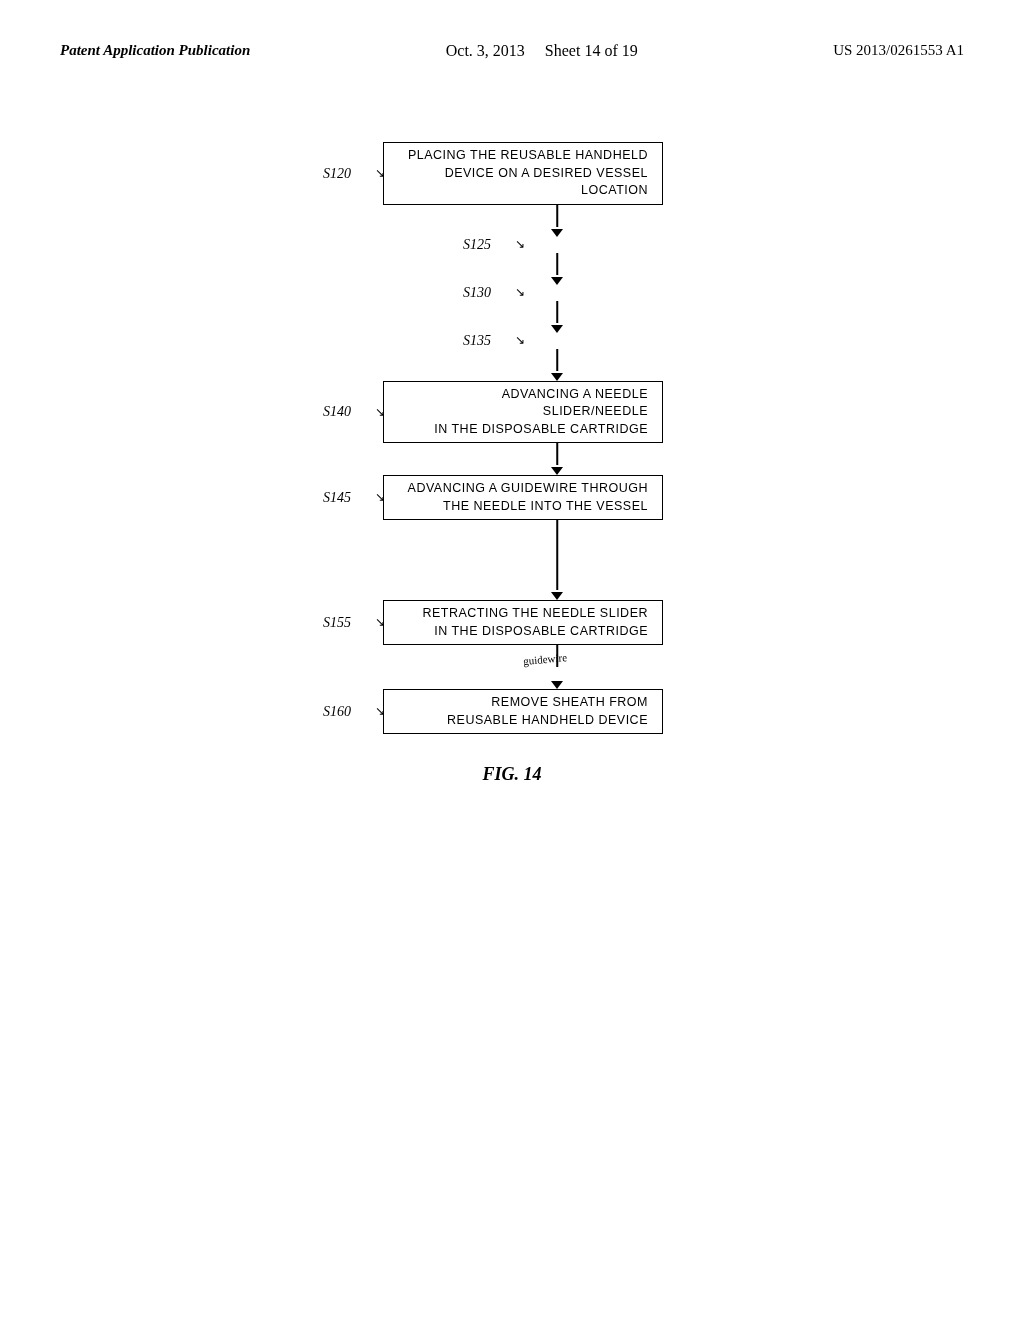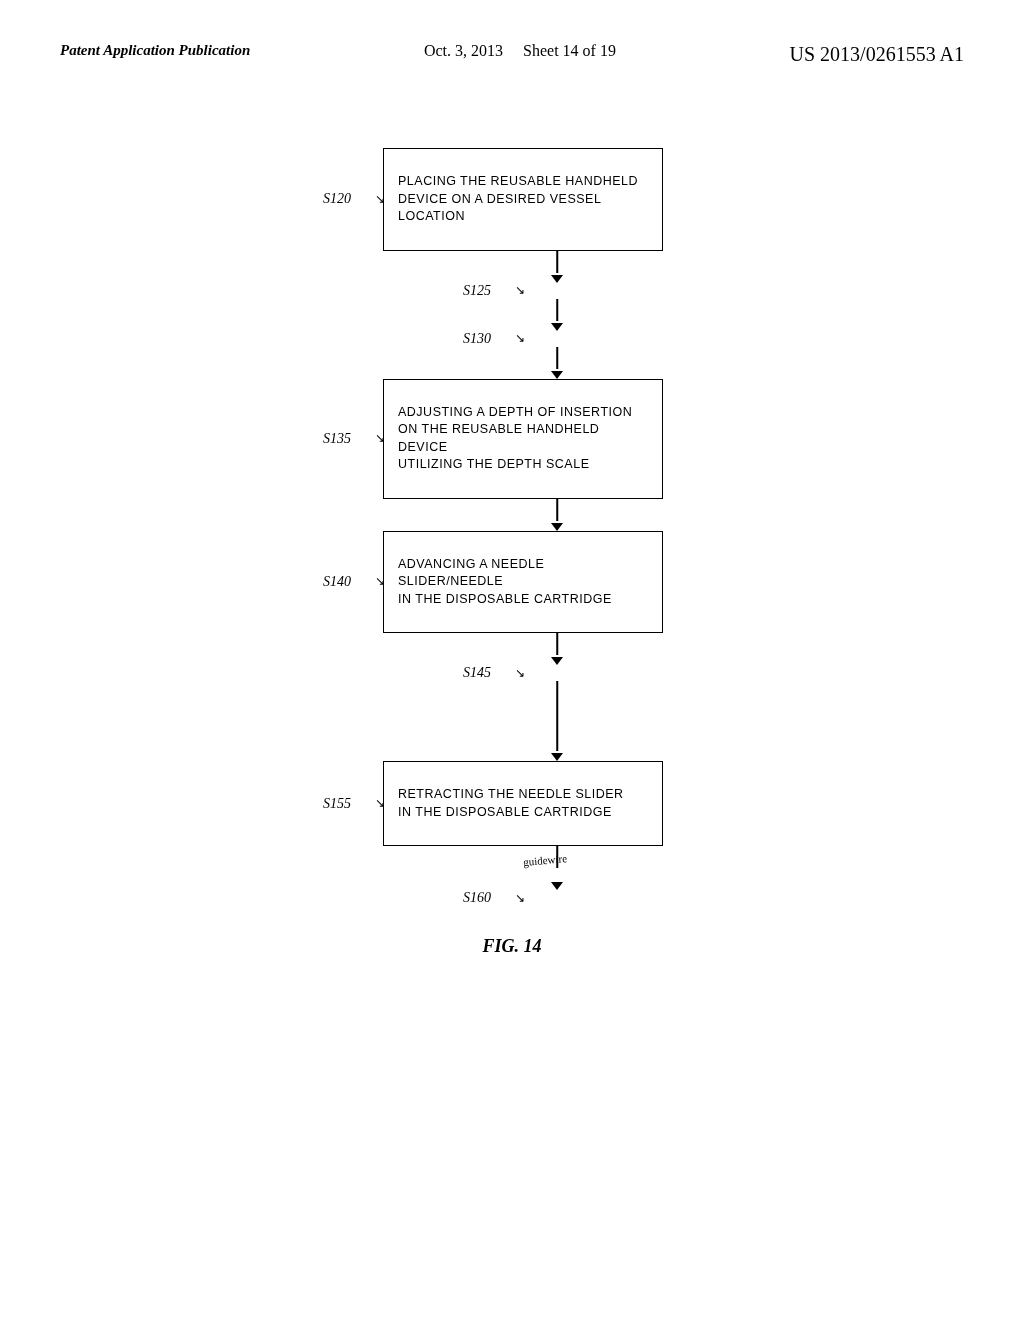--- a/index.html
+++ b/index.html
@@ -36,21 +36,21 @@
       line-height: 1.4;
     }
 
     .header-center {
       font-size: 16px;
       text-align: center;
       line-height: 1.4;
     }
 
     .header-right {
-      font-size: 20px;
+      font-size: 15px;
       text-align: right;
       line-height: 1.4;
     }
 
     
     .flowchart-container {
       display: flex;
       flex-direction: column;
       align-items: center;
       margin-top: 80px;
@@ -62,22 +62,22 @@
       font-size: 14px;
       font-style: italic;
       width: 80px;
       text-align: right;
       margin-right: 24px;
       flex-shrink: 0;
     }
 
     .step-box {
       border: 1.5px solid #000;
-      text-align: left;
-      padding: 24px 14px;
+      text-align: right;
+      padding: 4px 14px;
       font-size: 12.5px;
       font-family: Arial, Helvetica, sans-serif;
       letter-spacing: 0.5px;
       line-height: 1.4;
       width: 280px;
       background: #fff;
     }
 
     .arrow-down {
       display: flex;
@@ -237,21 +237,20 @@
       <div class="arrow-col">
         <div class="arrow-down"></div>
       </div>
     </div>
 
     <div class="step-row">
       <div class="step-label"><em>S135</em></div>
       <div style="width:8px; display:flex; align-items:center;">
           <span style="font-size:12px;">↘</span>
         </div>
-      <div class="step-box">ADJUSTING A DEPTH OF INSERTION<br>ON THE REUSABLE HANDHELD DEVICE<br>UTILIZING THE DEPTH SCALE</div>
       <div style="width:90px;"></div>
     </div>
 
     <div class="arrow-wrapper">
       <div class="arrow-col">
         <div class="arrow-down"></div>
       </div>
     </div>
 
     <div class="step-row">
@@ -267,20 +266,21 @@
       <div class="arrow-col">
         <div class="arrow-down"></div>
       </div>
     </div>
 
     <div class="step-row">
       <div class="step-label"><em>S145</em></div>
       <div style="width:8px; display:flex; align-items:center;">
           <span style="font-size:12px;">↘</span>
         </div>
+      <div class="step-box">ADVANCING A GUIDEWIRE THROUGH<br>THE NEEDLE INTO THE VESSEL</div>
       <div style="width:90px;"></div>
     </div>
 
     <div class="arrow-wrapper">
       <div class="arrow-col">
         <div class="arrow-long"></div>
       </div>
     </div>
 
     <div class="step-row">
@@ -298,20 +298,23 @@
           <span style="position:absolute; right:-10px; top:8px; font-family:'Segoe Script','Comic Sans MS',cursive; font-size:11px; white-space:nowrap; transform: rotate(-5deg); display:inline-block;">guidewire</span>
         </div>
       </div>
     </div>
 
     <div class="step-row">
       <div class="step-label"><em>S160</em></div>
       <div style="width:8px; display:flex; align-items:center;">
           <span style="font-size:12px;">↘</span>
         </div>
+      <div class="step-box">
+        REMOVE SHEATH<span style="text-decoration:underline;"></span> FROM<br>REUSABLE HANDHELD DEVICE
+      </div>
       <div style="width:90px;"></div>
     </div>
 
     <div class="figure-label" style="">FIG. 14</div>
 
   </div>
 
 </div>
 
 </body></html>

